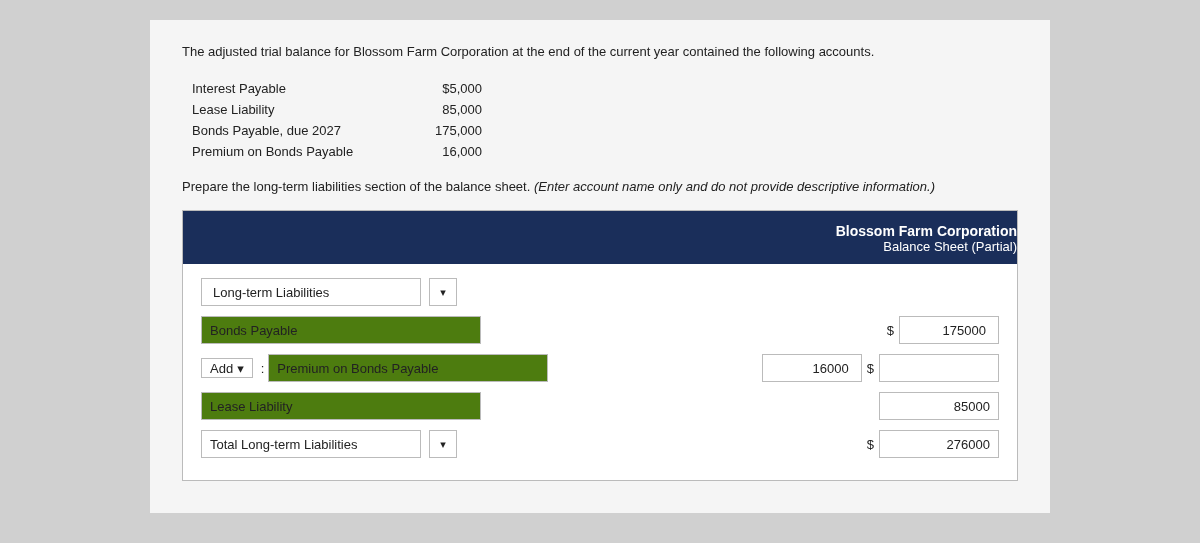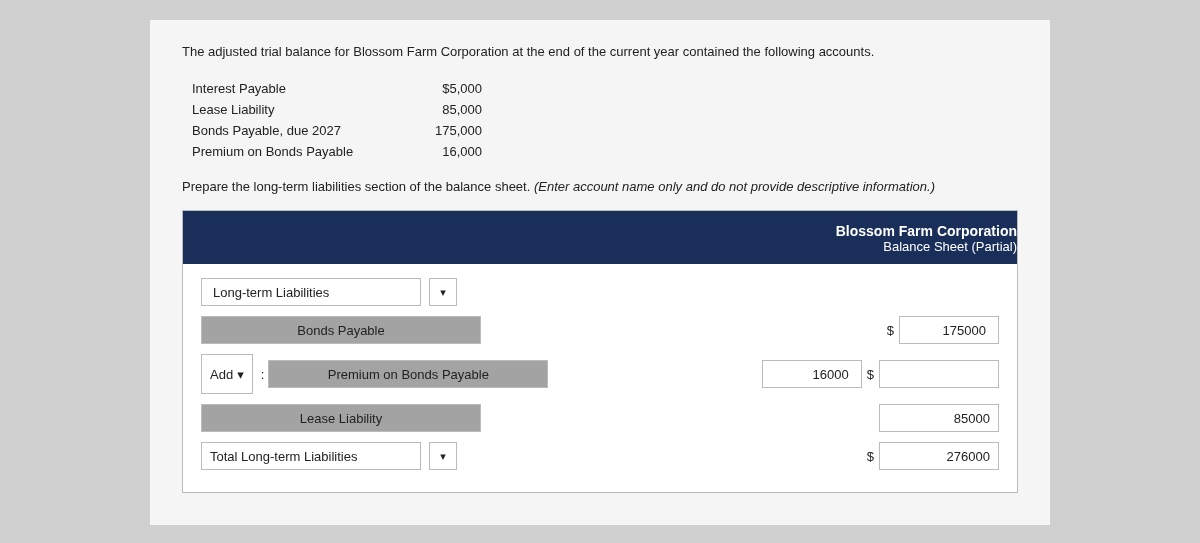--- a/index.html
+++ b/index.html
@@ -98,29 +98,28 @@
       cursor: pointer;
       font-size: 11px;
     }
     
     .row-bonds {
       display: flex;
       align-items: center;
       margin-bottom: 10px;
     }
     .label-wide {
-      background: #a3a3a3;
+      background: #4d7c0f;
       border: 1px solid #bbb;
       height: 28px;
       width: 280px;
       display: flex;
       align-items: center;
       padding: 0 8px;
       font-size: 13px;
-      justify-content: center;
     }
     .dollar-sign {
       font-size: 13px;
       margin: 0 5px;
     }
     .amount-box {
       background: #fff;
       border: 1px solid #bbb;
       height: 28px;
       width: 100px;
@@ -142,21 +141,21 @@
       font-size: 13px;
     }
     .add-dropdown {
       display: flex;
       align-items: center;
       margin-right: 4px;
     }
     .add-btn {
       background: #fff;
       border: 1px solid #bbb;
-      height: 40px;
+      height: 20px;
       padding: 0 8px;
       font-size: 13px;
       cursor: pointer;
       display: flex;
       align-items: center;
     }
     .colon {
       margin: 0 4px;
       font-size: 13px;
     }

